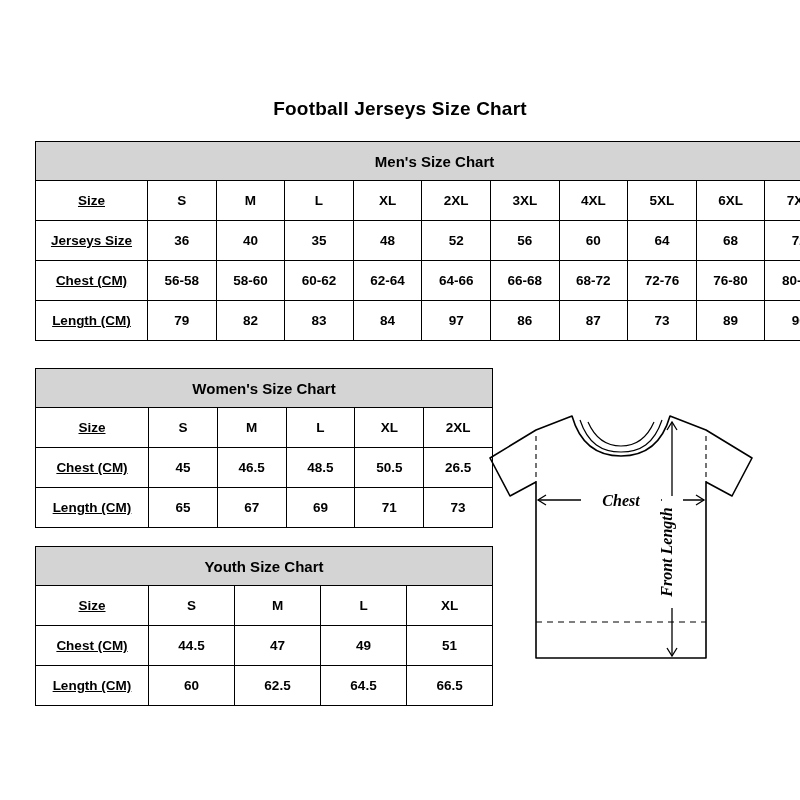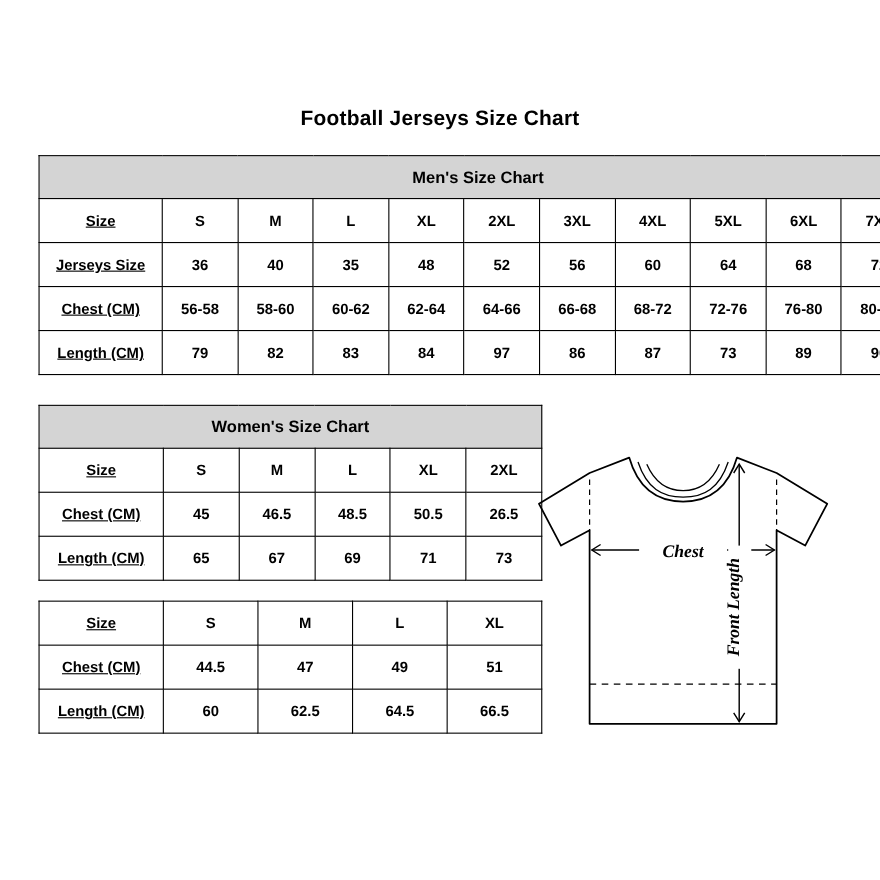--- a/index.html
+++ b/index.html
@@ -230,20 +230,23 @@
 <div id="youth-table-wrap">
   <table class="size-table" id="youth-table">
     <colgroup>
       <col class="lbl">
         <col class="dat">
         <col class="dat">
         <col class="dat">
         <col class="dat">
     </colgroup>
     <tbody>
+      <tr class="caption-row">
+        <td colspan="5">Youth Size Chart</td>
+      </tr>
       <tr class="data-row">
         <td class="label-cell">Size</td>
         <td>S</td>
         <td>M</td>
         <td>L</td>
         <td>XL</td>
       </tr>
       <tr class="data-row">
         <td class="label-cell">Chest (CM)</td>
         <td>44.5</td>

